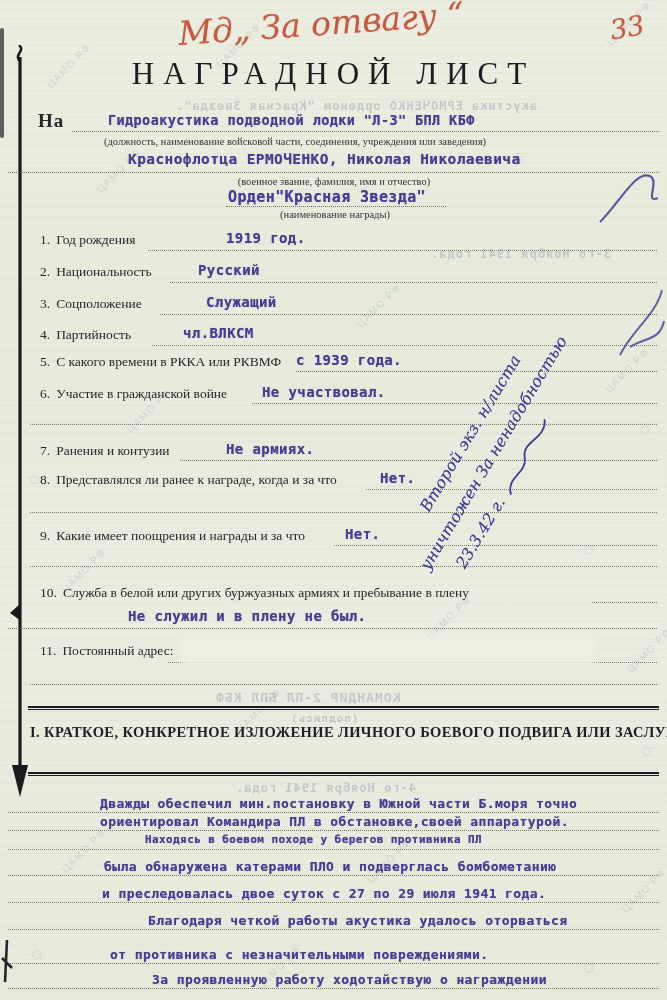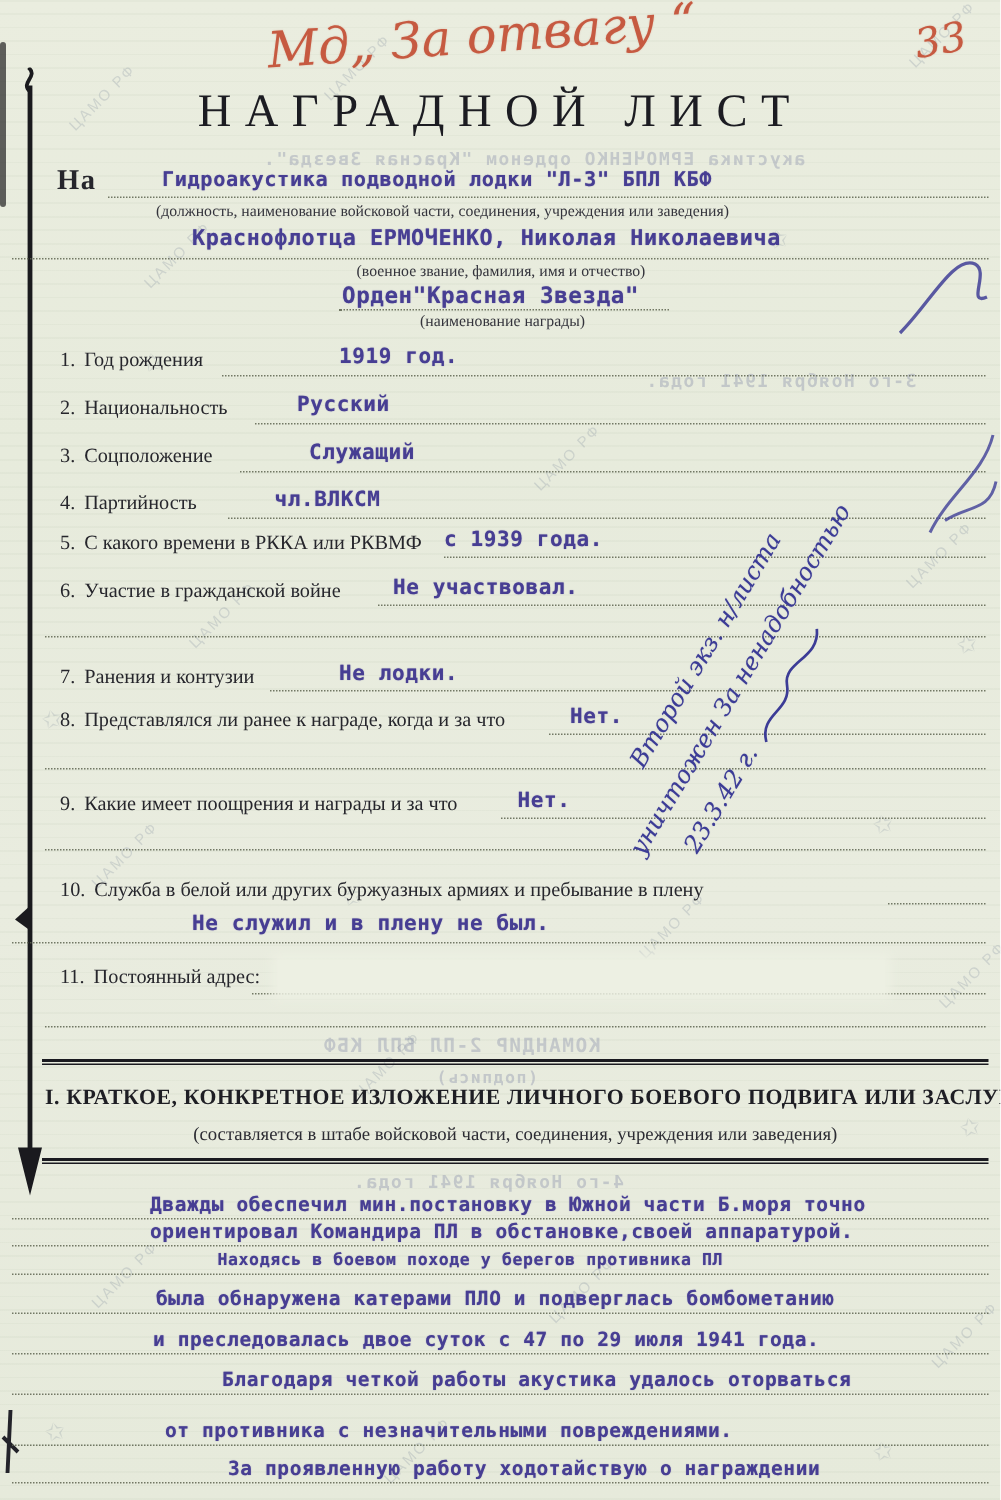--- a/index.html
+++ b/index.html
@@ -190,21 +190,21 @@
     <span>Участие в гражданской войне</span>
   </div>
   <div class="abs typed" style="left:262px;top:384px">Не участвовал.</div>
   <div class="dl" style="left:252px;right:10px;top:403px"></div>
   <div class="dl" style="left:30px;right:10px;top:424px"></div>
 
   <div class="item print" style="top:443px">
     <span>7.</span>
     <span>Ранения и контузии</span>
   </div>
-  <div class="abs typed" style="left:226px;top:441px">Не лодки.</div>
+  <div class="abs typed" style="left:226px;top:441px">Не армиях.</div>
   <div class="dl" style="left:180px;right:10px;top:460px"></div>
 
   <div class="item print" style="top:472px">
     <span>8.</span>
     <span>Представлялся ли ранее к награде, когда и за что</span>
   </div>
   <div class="abs typed" style="left:380px;top:470px">Нет.</div>
   <div class="dl" style="left:366px;right:10px;top:489px"></div>
   <div class="dl" style="left:30px;right:10px;top:512px"></div>
 
@@ -245,32 +245,31 @@
 
   <svg class="abs" style="left:596px;top:160px" width="70" height="70" viewBox="0 0 70 70">
     <path d="M4,62 C24,42 40,10 54,16 C64,21 48,44 62,38" stroke="#3f3e97" stroke-width="2.2" fill="none" opacity=".85"></path>
   </svg>
   <svg class="abs" style="left:612px;top:285px" width="55" height="75" viewBox="0 0 55 75">
     <path d="M8,70 C20,45 44,30 50,5 M18,62 C33,52 48,56 52,36" stroke="#3f3e97" stroke-width="2" fill="none" opacity=".8"></path>
   </svg>
 
   <div class="dbl" style="left:28px;right:8px;top:706px"></div>
   <div class="abs sec-head">I. КРАТКОЕ, КОНКРЕТНОЕ ИЗЛОЖЕНИЕ ЛИЧНОГО БОЕВОГО ПОДВИГА ИЛИ ЗАСЛУГ</div>
-  <div class="abs sec-cap">(составляется в штабе войсковой части, соединения, учреждения или заведения)</div>
   <div class="dbl2" style="left:28px;right:8px;top:772px"></div>
 
   <div class="abs typed" style="left:100px;top:796px;font-size:13px">Дважды обеспечил мин.постановку в Южной части Б.моря точно</div>
   <div class="dl" style="left:8px;right:8px;top:812px"></div>
   <div class="abs typed" style="left:100px;top:814px;font-size:13px">ориентировал Командира ПЛ в обстановке,своей аппаратурой.</div>
   <div class="dl" style="left:8px;right:8px;top:830px"></div>
   <div class="abs typed" style="left:145px;top:833px;font-size:11px">Находясь в боевом походе у берегов противника ПЛ</div>
   <div class="dl" style="left:8px;right:8px;top:849px"></div>
   <div class="abs typed" style="left:104px;top:859px;font-size:13px">была обнаружена катерами ПЛО и подверглась бомбометанию</div>
   <div class="dl" style="left:8px;right:8px;top:875px"></div>
-  <div class="abs typed" style="left:102px;top:886px;font-size:13px">и преследовалась двое суток с 47 по 29 июля 1941 года.</div>
+  <div class="abs typed" style="left:102px;top:886px;font-size:13px">и преследовалась двое суток с 27 по 29 июля 1941 года.</div>
   <div class="dl" style="left:8px;right:8px;top:902px"></div>
   <div class="abs typed" style="left:148px;top:913px;font-size:13px">Благодаря четкой работы акустика удалось оторваться</div>
   <div class="dl" style="left:8px;right:8px;top:929px"></div>
   <div class="abs typed" style="left:110px;top:947px;font-size:13px">от противника с незначительными повреждениями.</div>
   <div class="dl" style="left:8px;right:8px;top:963px"></div>
   <div class="abs typed" style="left:152px;top:972px;font-size:13px">За проявленную работу  ходотайствую о награждении</div>
   <div class="dl" style="left:8px;right:8px;top:988px"></div>
 
 </div>
 

